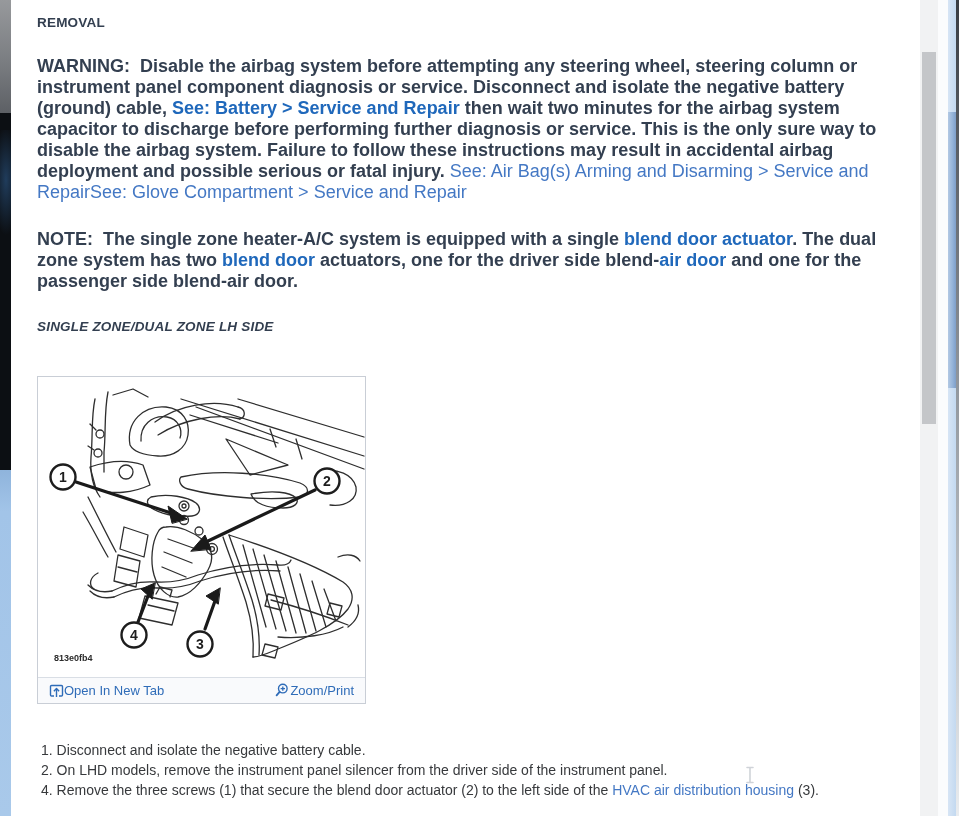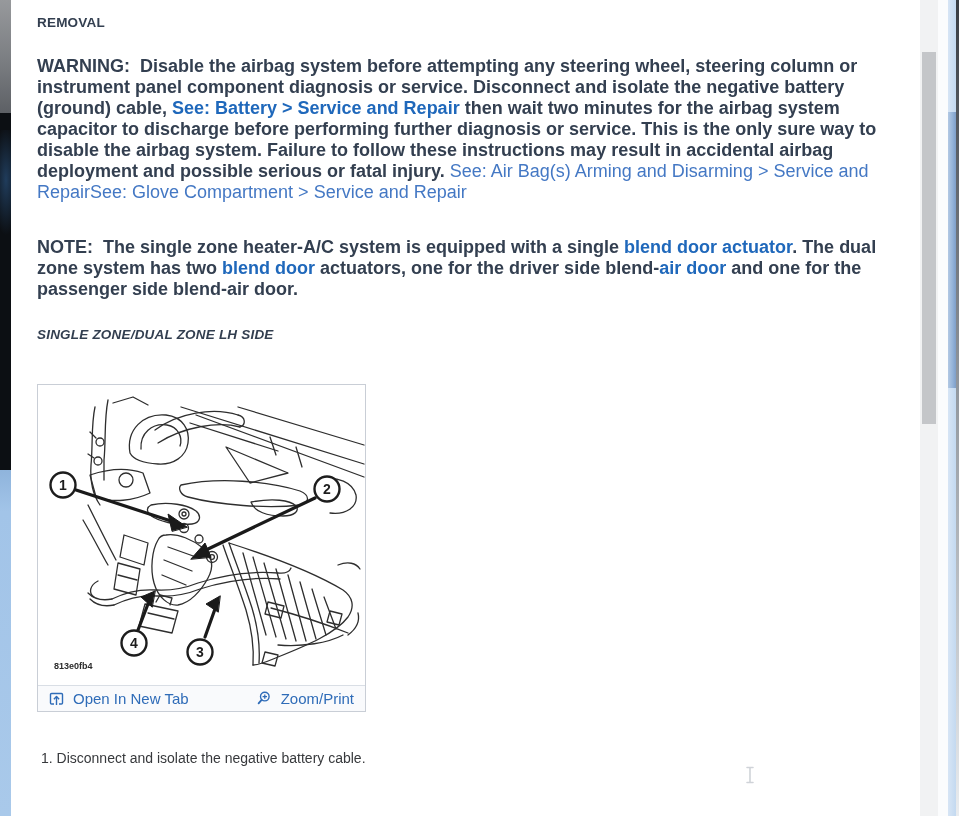--- a/index.html
+++ b/index.html
@@ -29,33 +29,33 @@
                  background:linear-gradient(180deg,#383c42 0%,#8d939a 45%,#e9ecef 100%); }
 
   
   .content { position:absolute; left:11px; top:0; width:909px; height:816px; background:#fff;
              padding:15px 0 0 26px; overflow:hidden; }
   .doc { width:884px; }
 
   .h-caps { font-size:13.5px; font-weight:bold; color:#333f50; letter-spacing:.2px; }
 
   .para { margin-top:26px; font-size:18px; line-height:21px; font-weight:bold; color:#333f50; }
-  .para-note { margin-top:34px; }
+  .para-note { margin-top:26px; }
   .lnk   { color:#4478c4; font-weight:normal; cursor:pointer; }
   .lnk-b { color:#1f68bb; font-weight:bold; cursor:pointer; }
 
   .zone-head { margin-top:27px;font-style:italic; }
 
   
   .figure { margin-top:42px; width:329px; height:328px; border:1px solid #c9ced6; background:#fff; }
   .fig-img { position:relative; width:327px; height:300px; background:#fff; }
   .fig-img svg { position:absolute; left:0; top:0; }
   .fig-bar { display:flex; align-items:center; justify-content:space-between;
              height:26px; border-top:1px solid #d9dee5; background:#f9fafc; padding:0 11px; }
-  .fig-link { display:flex; align-items:center; gap:9px; font-size:15px; color:#2f6cb8; cursor:pointer; }
+  .fig-link { display:flex; align-items:center; gap:0; font-size:13px; color:#2f6cb8; cursor:pointer; }
 
   
   .steps { margin-top:36px; font-size:14px; line-height:20px; color:#37393c; font-weight:normal; }
   .step  { text-indent:4px; }
   .step.nw { white-space:nowrap; }
   .step .lnk { font-weight:normal; }
 
   
   .ibeam { position:absolute; left:745px; top:766px; width:10px; height:18px; opacity:.65; }
 </style>
@@ -204,20 +204,22 @@
               <path d="M7.8,3.4 V7.8" stroke="#2f6cb8" stroke-width="1.3"></path>
               <path d="M4.6,8.8 L1.6,12.4" stroke="#2f6cb8" stroke-width="1.8" stroke-linecap="round"></path>
             </svg>
             <span>Zoom/Print</span>
           </span>
         </div>
       </div>
 
       <div class="steps">
         <div class="step nw"><span>1.</span> <span>Disconnect and isolate the negative battery cable.</span></div>
+        <div class="step nw"><span>2.</span> <span>On LHD models, remove the instrument panel silencer from the driver side of the instrument panel.</span></div>
+        <div class="step nw"><span>4.</span> <span>Remove the three screws (1) that secure the blend door actuator (2) to the left side of the </span><span class="lnk">HVAC air distribution housing</span><span> (3).</span></div>
       </div>
 
     </div>
   </div>
 
   <div class="inner-track">
     <div class="inner-thumb"></div>
   </div>
   <div class="gap-col"></div>
 

